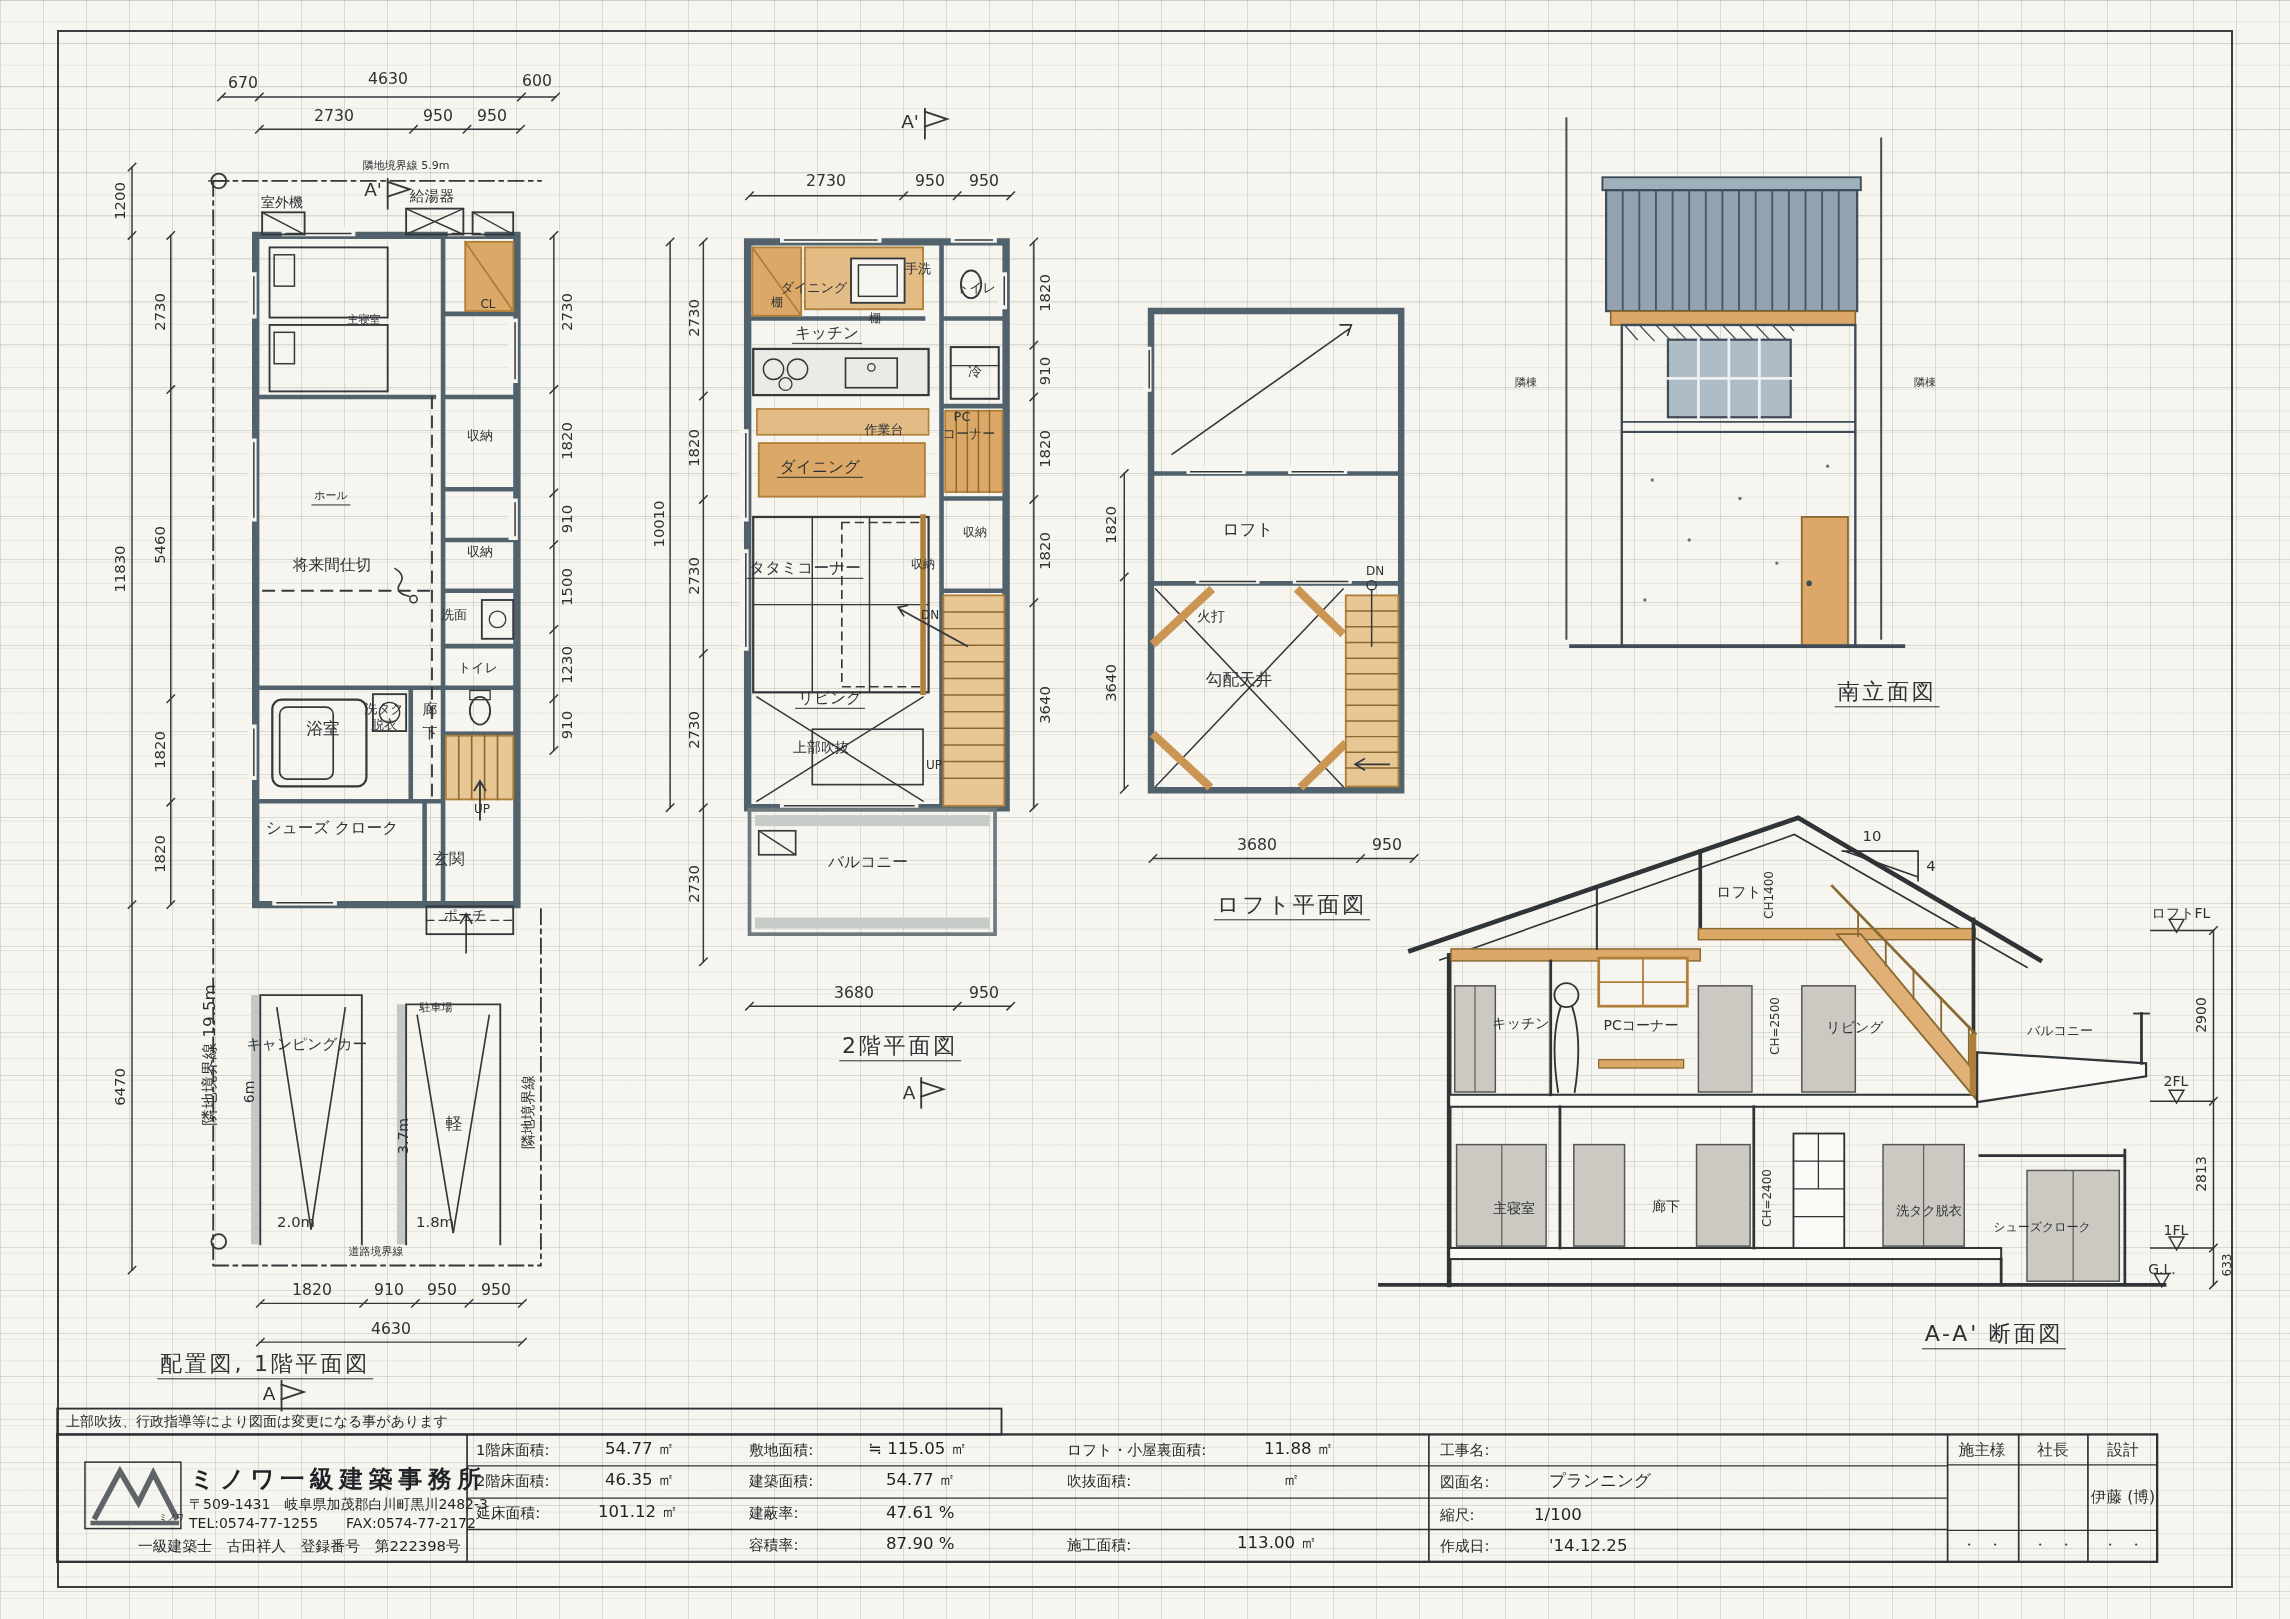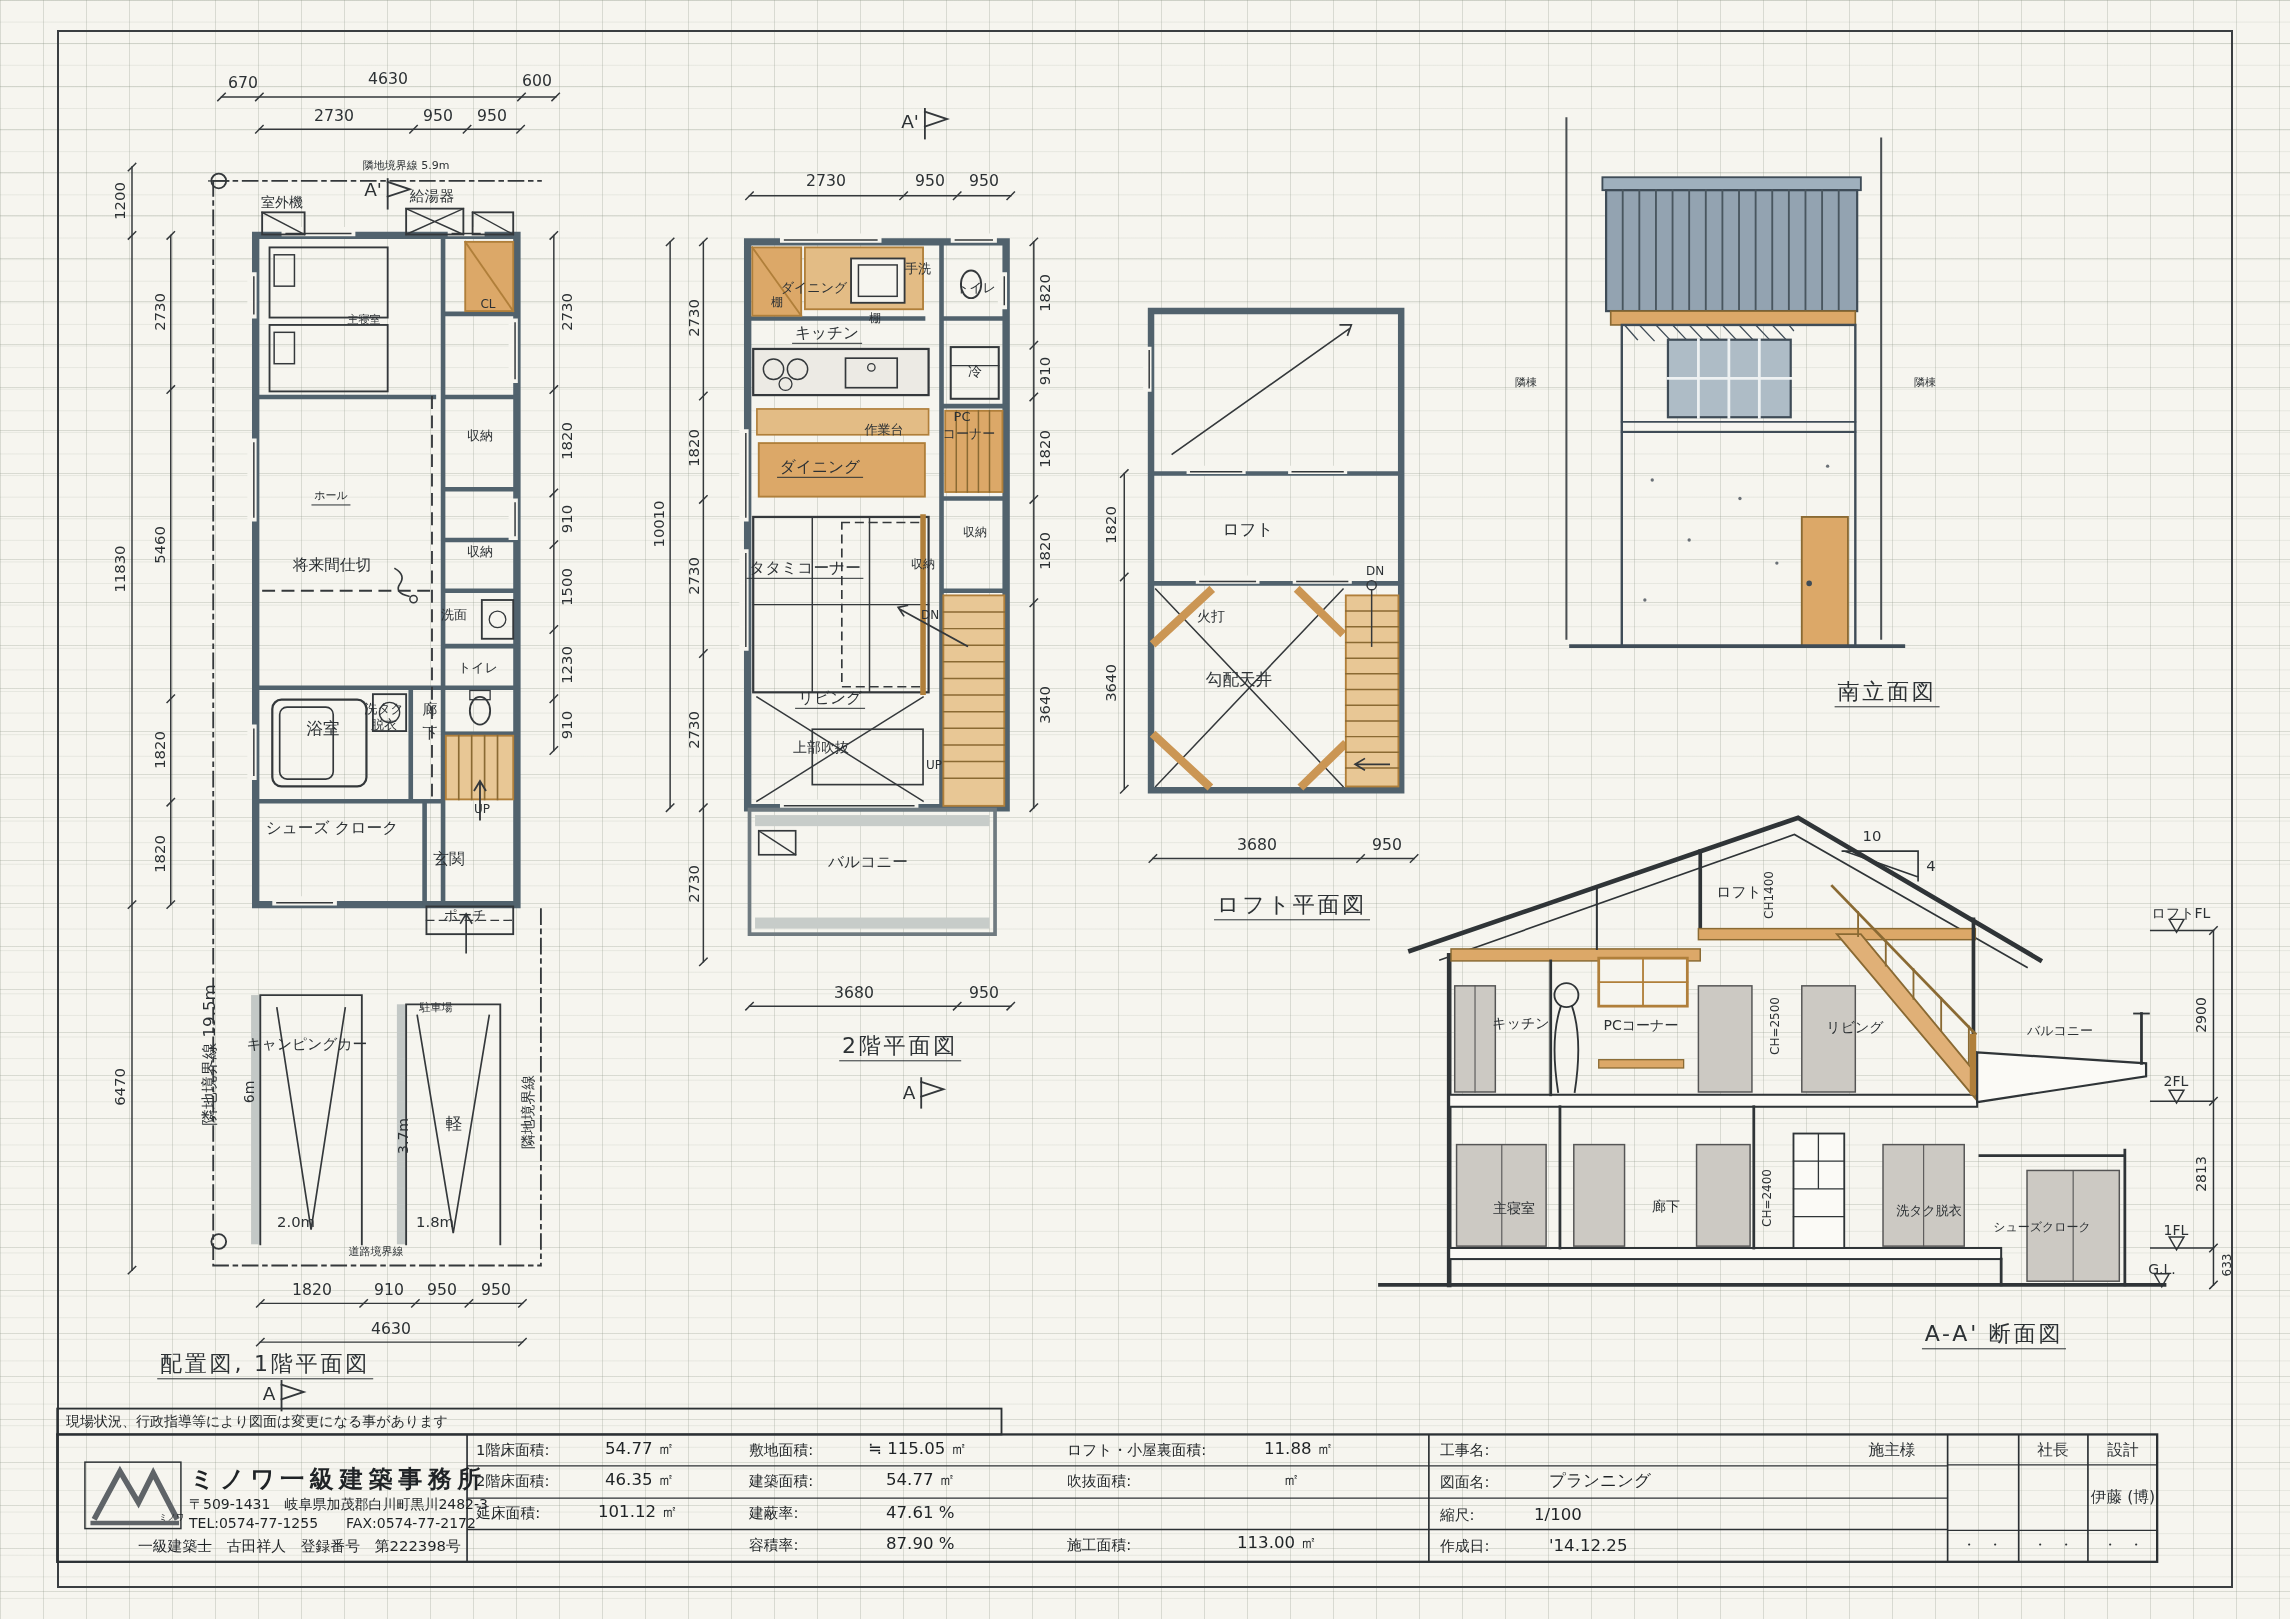--- a/index.html
+++ b/index.html
@@ -393,21 +393,21 @@
   <span class="L s13" style="left:2042px;top:1228px">シューズクローク</span>
   <span class="L s15" style="left:2181px;top:914px">ロフトFL</span>
   <span class="L V s15" style="left:2202px;top:1015px">2900</span>
   <span class="L s15" style="left:2176px;top:1082px">2FL</span>
   <span class="L V s15" style="left:2202px;top:1174px">2813</span>
   <span class="L s15" style="left:2176px;top:1231px">1FL</span>
   <span class="L s15" style="left:2162px;top:1270px">G.L.</span>
   <span class="L V s13" style="left:2228px;top:1265px">633</span>
   <span class="L T U" style="left:1994px;top:1336px">A-A' 断面図</span>
 
-  <span class="La s15" style="left:66px;top:1422px">現場状況、行政指導等により図面は変更になる事があります</span>
+  <span class="La s15" style="left:66px;top:1422px">上部吹抜、行政指導等により図面は変更になる事があります</span>
   <span class="La s26 b" style="left:190px;top:1479px">ミノワ一級建築事務所</span>
   <span class="La s15" style="left:189px;top:1505px">〒509-1431　岐阜県加茂郡白川町黒川2482-3</span>
   <span class="La s15" style="left:189px;top:1524px">TEL:0574-77-1255　　FAX:0574-77-2172</span>
   <span class="La s16" style="left:138px;top:1546px">一級建築士　古田祥人　登録番号　第222398号</span>
   <span class="La s9" style="left:159px;top:1517px">ミノワ</span>
 
   <span class="La s16" style="left:476px;top:1450px">1階床面積:</span>
   <span class="La s18" style="left:605px;top:1449px">54.77 ㎡</span>
   <span class="La s16" style="left:476px;top:1481px">2階床面積:</span>
   <span class="La s18" style="left:605px;top:1480px">46.35 ㎡</span>
@@ -432,21 +432,21 @@
 
   <span class="La s16" style="left:1440px;top:1450px">工事名:</span>
   <span class="La s18" style="left:1569px;top:1449px"></span>
   <span class="La s16" style="left:1440px;top:1482px">図面名:</span>
   <span class="La s18" style="left:1549px;top:1481px">プランニング</span>
   <span class="La s16" style="left:1440px;top:1515px">縮尺:</span>
   <span class="La s18" style="left:1534px;top:1514px">1/100</span>
   <span class="La s16" style="left:1440px;top:1546px">作成日:</span>
   <span class="La s18" style="left:1549px;top:1545px">'14.12.25</span>
 
-  <span class="L s17" style="left:1892px;top:1450px">施主様</span>
+  <span class="L s17" style="left:1982px;top:1450px">施主様</span>
   <span class="L s17" style="left:2053px;top:1450px">社長</span>
   <span class="L s17" style="left:2123px;top:1450px">設計</span>
   <span class="L s17" style="left:2123px;top:1497px">伊藤 (博)</span>
   <span class="L s14" style="left:1982px;top:1545px">・　・</span>
   <span class="L s14" style="left:2053px;top:1545px">・　・</span>
   <span class="L s14" style="left:2123px;top:1545px">・　・</span>
 </div>
 
 
 </body></html>

